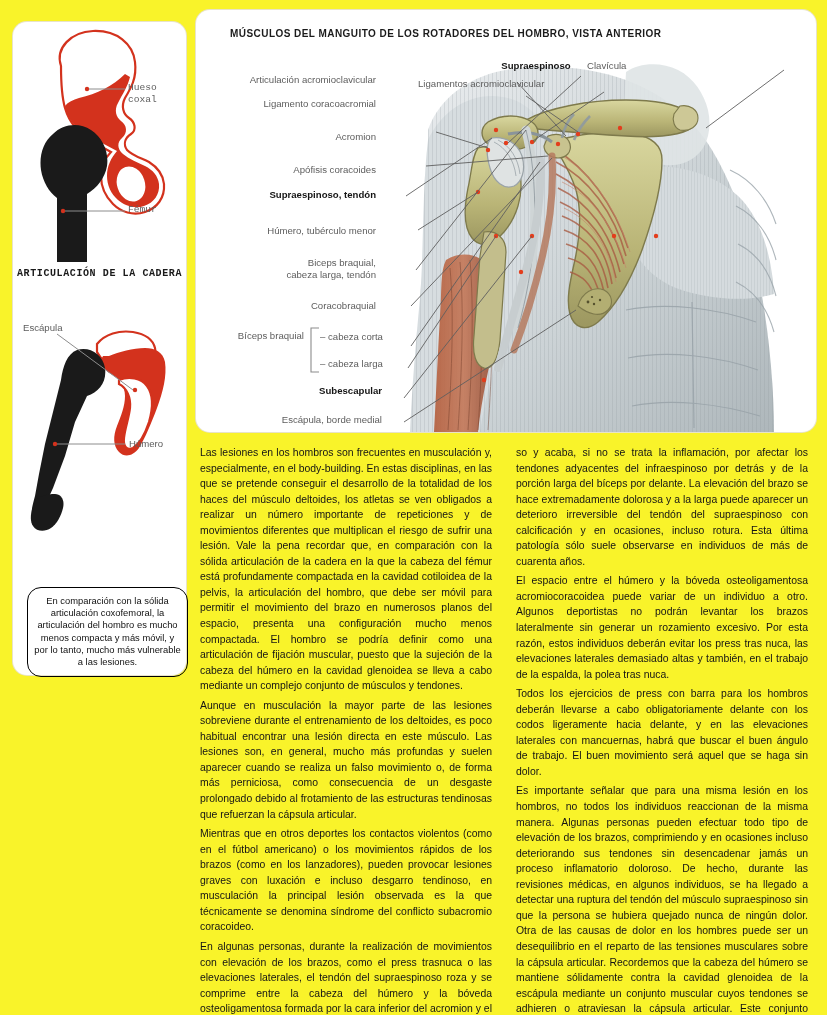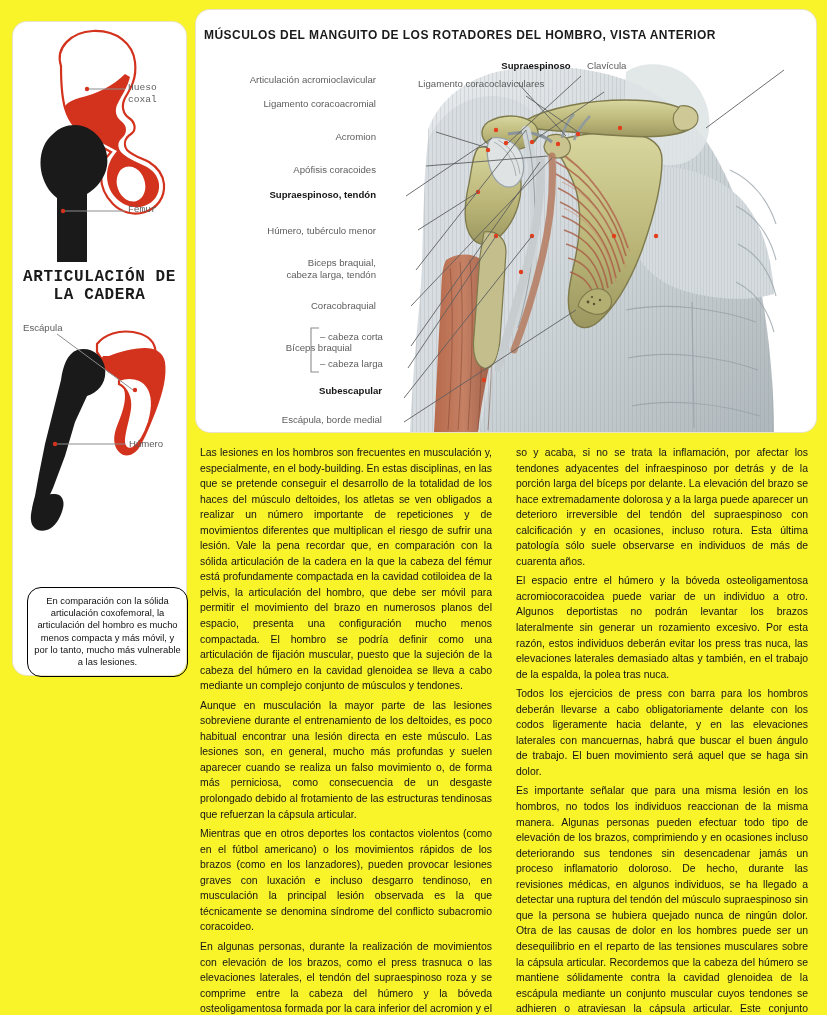--- a/index.html
+++ b/index.html
@@ -13,41 +13,41 @@
   .page{position:relative;width:827px;height:1015px;}
 
   
   .left-panel{
     position:absolute;left:13px;top:22px;width:173px;height:653px;
     background:#fff;border-radius:14px;
     box-shadow:0 0 0 1px #e8e3c8;
   }
   .diagram-block{position:relative;}
   .diagram-caption{
-    text-align:center;font-weight:bold;font-size:16px;
+    text-align:center;font-weight:bold;font-size:10px;
     letter-spacing:.6px;color:#1a1a1a;
   }
   .svgwrap{display:block;margin:0 auto;}
 
   .callout-box{
     position:absolute;left:14px;top:565px;width:147px;
     border:1px solid #000000;border-radius:14px;
     padding:7px 6px 8px 6px;
     font-size:9.4px;line-height:12.2px;text-align:center;color:#111;
   }
 
   
   .illus-panel{
     position:absolute;left:196px;top:10px;width:620px;height:422px;
     background:#fff;border-radius:14px;overflow:hidden;
     box-shadow:0 0 0 1px #e8e3c8;
   }
   .illus-title{
-    position:absolute;left:8px;top:18px;
-    font-size:12px;font-weight:bold;letter-spacing:.45px;color:#1b1b1b;
+    position:absolute;left:34px;top:18px;
+    font-size:10px;font-weight:bold;letter-spacing:.45px;color:#1b1b1b;
     white-space:nowrap;
   }
   .illus-stage{position:absolute;left:0;top:0;width:620px;height:422px;}
   .lbl{
     position:absolute;font-size:9.6px;color:#5d5d5d;white-space:nowrap;
     line-height:11.5px;
   }
   .lbl.bold{font-weight:bold;color:#141414;}
   .lbl.r{transform:translateX(-100%);}
   .lbl.ctr{text-align:center;transform:translateX(-50%);}
@@ -339,34 +339,34 @@
             <path d="M208 388 L336 226"></path>
             <path d="M208 412 L380 300"></path>
           </g>
         </g>
       </svg>
 
       <span class="lbl bold ctr" style="left:340px;top:50px;">Supraespinoso</span>
       <span class="lbl" style="left:391px;top:50px;">Clavícula</span>
 
       <span class="lbl r" style="left:180px;top:64px;">Articulación acromioclavicular</span>
-      <span class="lbl" style="left:222px;top:68px;">Ligamento coracoclaviculares</span>
+      <span class="lbl" style="left:222px;top:68px;">Ligamentos acromioclavicular</span>
 
       <span class="lbl r" style="left:180px;top:88px;">Ligamento coracoacromial</span>
       <span class="lbl r" style="left:180px;top:121px;">Acromion</span>
       <span class="lbl r" style="left:180px;top:154px;">Apófisis coracoides</span>
       <span class="lbl bold r" style="left:180px;top:179px;">Supraespinoso, tendón</span>
       <span class="lbl r" style="left:180px;top:215px;">Húmero, tubérculo menor</span>
 
       <span class="lbl r" style="left:180px;top:247px;">Biceps braquial,</span>
       <span class="lbl r" style="left:180px;top:259px;">cabeza larga, tendón</span>
 
       <span class="lbl r" style="left:180px;top:290px;">Coracobraquial</span>
 
-      <span class="lbl r" style="left:108px;top:332px;margin-left:48px;">Bíceps braquial</span>
+      <span class="lbl r" style="left:108px;top:320px;">Bíceps braquial</span>
       <span class="lbl" style="left:124px;top:321px;">– cabeza corta</span>
       <span class="lbl" style="left:124px;top:348px;">– cabeza larga</span>
 
       <svg width="14" height="46" viewBox="0 0 14 46" style="position:absolute;left:112px;top:317px;">
         <path d="M11 1 L3 1 L3 45 L11 45" fill="none" stroke="#8c8c8c" stroke-width="1.1"></path>
       </svg>
 
       <span class="lbl bold r" style="left:186px;top:375px;">Subescapular</span>
       <span class="lbl r" style="left:186px;top:404px;">Escápula, borde medial</span>
     </div>

